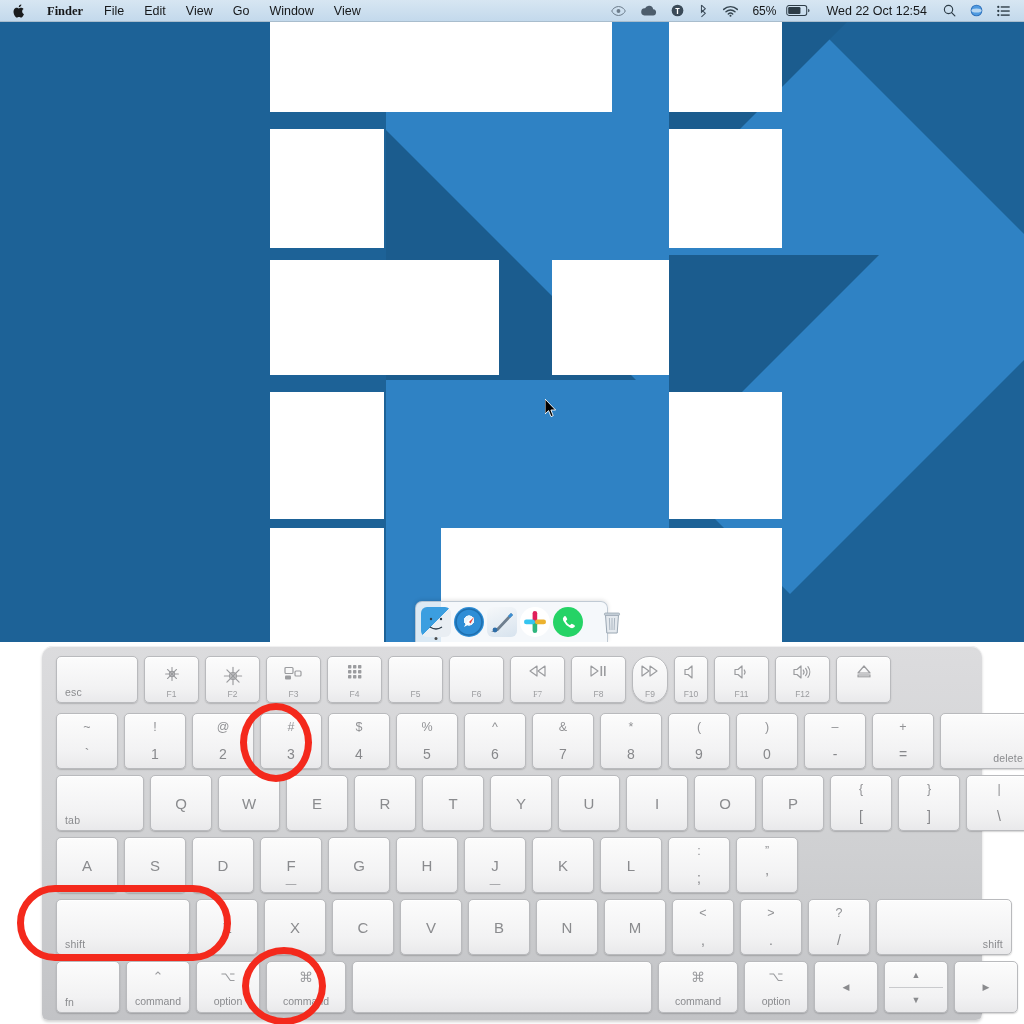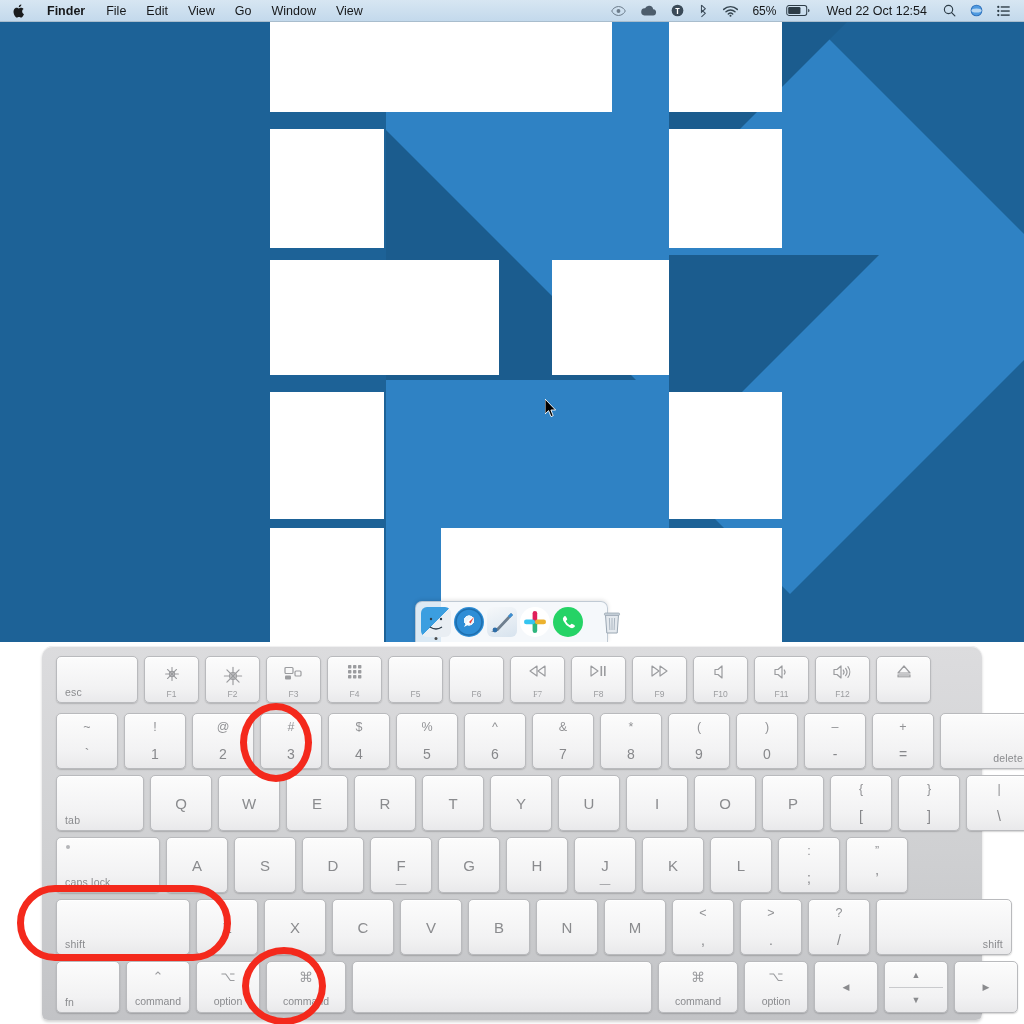--- a/index.html
+++ b/index.html
@@ -18,21 +18,21 @@
   .wp-dark { background:#1b5c8e; }
   .wp-card { position:absolute; background:#ffffff; }
 
   
   #menubar { position:absolute; left:0; top:0; width:1024px; height:22px;
     background:linear-gradient(#d7e6f2,#c3d9ec);
     display:flex; align-items:center; font-size:12.5px; color:#16181a; z-index:40;
     border-bottom:1px solid #a9bdcd; }
   #menubar .left { display:flex; align-items:center; gap:0; padding-left:8px; }
   #menubar .mi { padding:0 10px; line-height:22px; white-space:nowrap; }
-  #menubar .mi.bold { font-weight:bold; padding:0 11px; }
+  #menubar .mi.bold { font-weight:bold; padding:0 11px;font-family:Liberation Serif, serif; }
   #menubar .apple { padding:0 11px 0 4px; font-size:14px; line-height:22px; }
   #menubar .right { margin-left:auto; display:flex; align-items:center; gap:0; padding-right:7px; }
   #menubar .si { padding:0 7px; line-height:22px; display:flex; align-items:center; }
   #menubar .clock { padding:0 9px; font-size:12.5px; white-space:nowrap; }
   #menubar .batt { font-size:12px; padding:0 3px 0 6px; }
 
   svg.ic { display:block; }
 
   
   #cursor { position:absolute; left:545px; top:399px; width:12px; height:19px; z-index:30; }
@@ -336,30 +336,30 @@
           <div class="key" style="width: 55px; height: 47px;">
             <span class="fn-ico">
               <svg class="ic" viewBox="0 0 17 12" width="17" height="12">
                 <path d="M1 1 L8 6 L1 11 Z" fill="none" stroke="#9b9c9f" stroke-width="1.2" stroke-linejoin="round"></path>
     <rect x="10.5" y="1" width="1.6" height="10" fill="#9b9c9f"></rect>
                 <rect x="14" y="1" width="1.6" height="10" fill="#9b9c9f"></rect>
               </svg>
             </span>
                                             <span class="fn-lbl">F8</span>
           </div>
-          <div class="key" style="width: 55px; height: 47px;">
+          <div class="key" style="width: 36px; height: 47px; border-radius: 17px;">
             <span class="fn-ico">
               <svg class="ic" viewBox="0 0 18 12" width="18" height="12">
                 <path d="M1 1 L8 6 L1 11 Z" fill="none" stroke="#9b9c9f" stroke-width="1.2" stroke-linejoin="round"></path>
     <path d="M9 1 L16 6 L9 11 Z" fill="none" stroke="#9b9c9f" stroke-width="1.2" stroke-linejoin="round"></path>
               </svg>
             </span>
                                             <span class="fn-lbl">F9</span>
           </div>
-          <div class="key" style="width: 55px; height: 47px;">
+          <div class="key" style="width: 34px; height: 47px;">
             <span class="fn-ico">
               <svg class="ic" viewBox="0 0 14 14" width="14" height="14">
                 <path d="M1 4.5 H4 L8 1 V13 L4 9.5 H1 Z" fill="none" stroke="#9b9c9f" stroke-width="1.2" stroke-linejoin="round"></path>
               </svg>
             </span>
                                             <span class="fn-lbl">F10</span>
           </div>
           <div class="key" style="width: 55px; height: 47px;">
             <span class="fn-ico">
               <svg class="ic" viewBox="0 0 16 14" width="16" height="14">
@@ -488,24 +488,20 @@
           <div class="key" style="width: 62px; height: 56px;">
             <span class="dual-top">}</span>
                                             <span class="dual-bot">]</span>
           </div>
           <div class="key" style="width: 66px; height: 56px;">
             <span class="dual-top">|</span>
                                             <span class="dual-bot">\</span>
           </div>
         </div>
       <div class="krow" id="row-home" style="left:14px; top:191px; gap:6px;">
-          <div class="key" style="width: 104px; height: 56px;">
-            <span class="capsdot"></span>
-                                            <span class="lbl">caps lock</span>
-          </div>
           <div class="key" style="width: 62px; height: 56px;">
             <span class="ctr">A</span>
           </div>
           <div class="key" style="width: 62px; height: 56px;">
             <span class="ctr">S</span>
           </div>
           <div class="key" style="width: 62px; height: 56px;">
             <span class="ctr">D</span>
           </div>
           <div class="key" style="width: 62px; height: 56px;">

